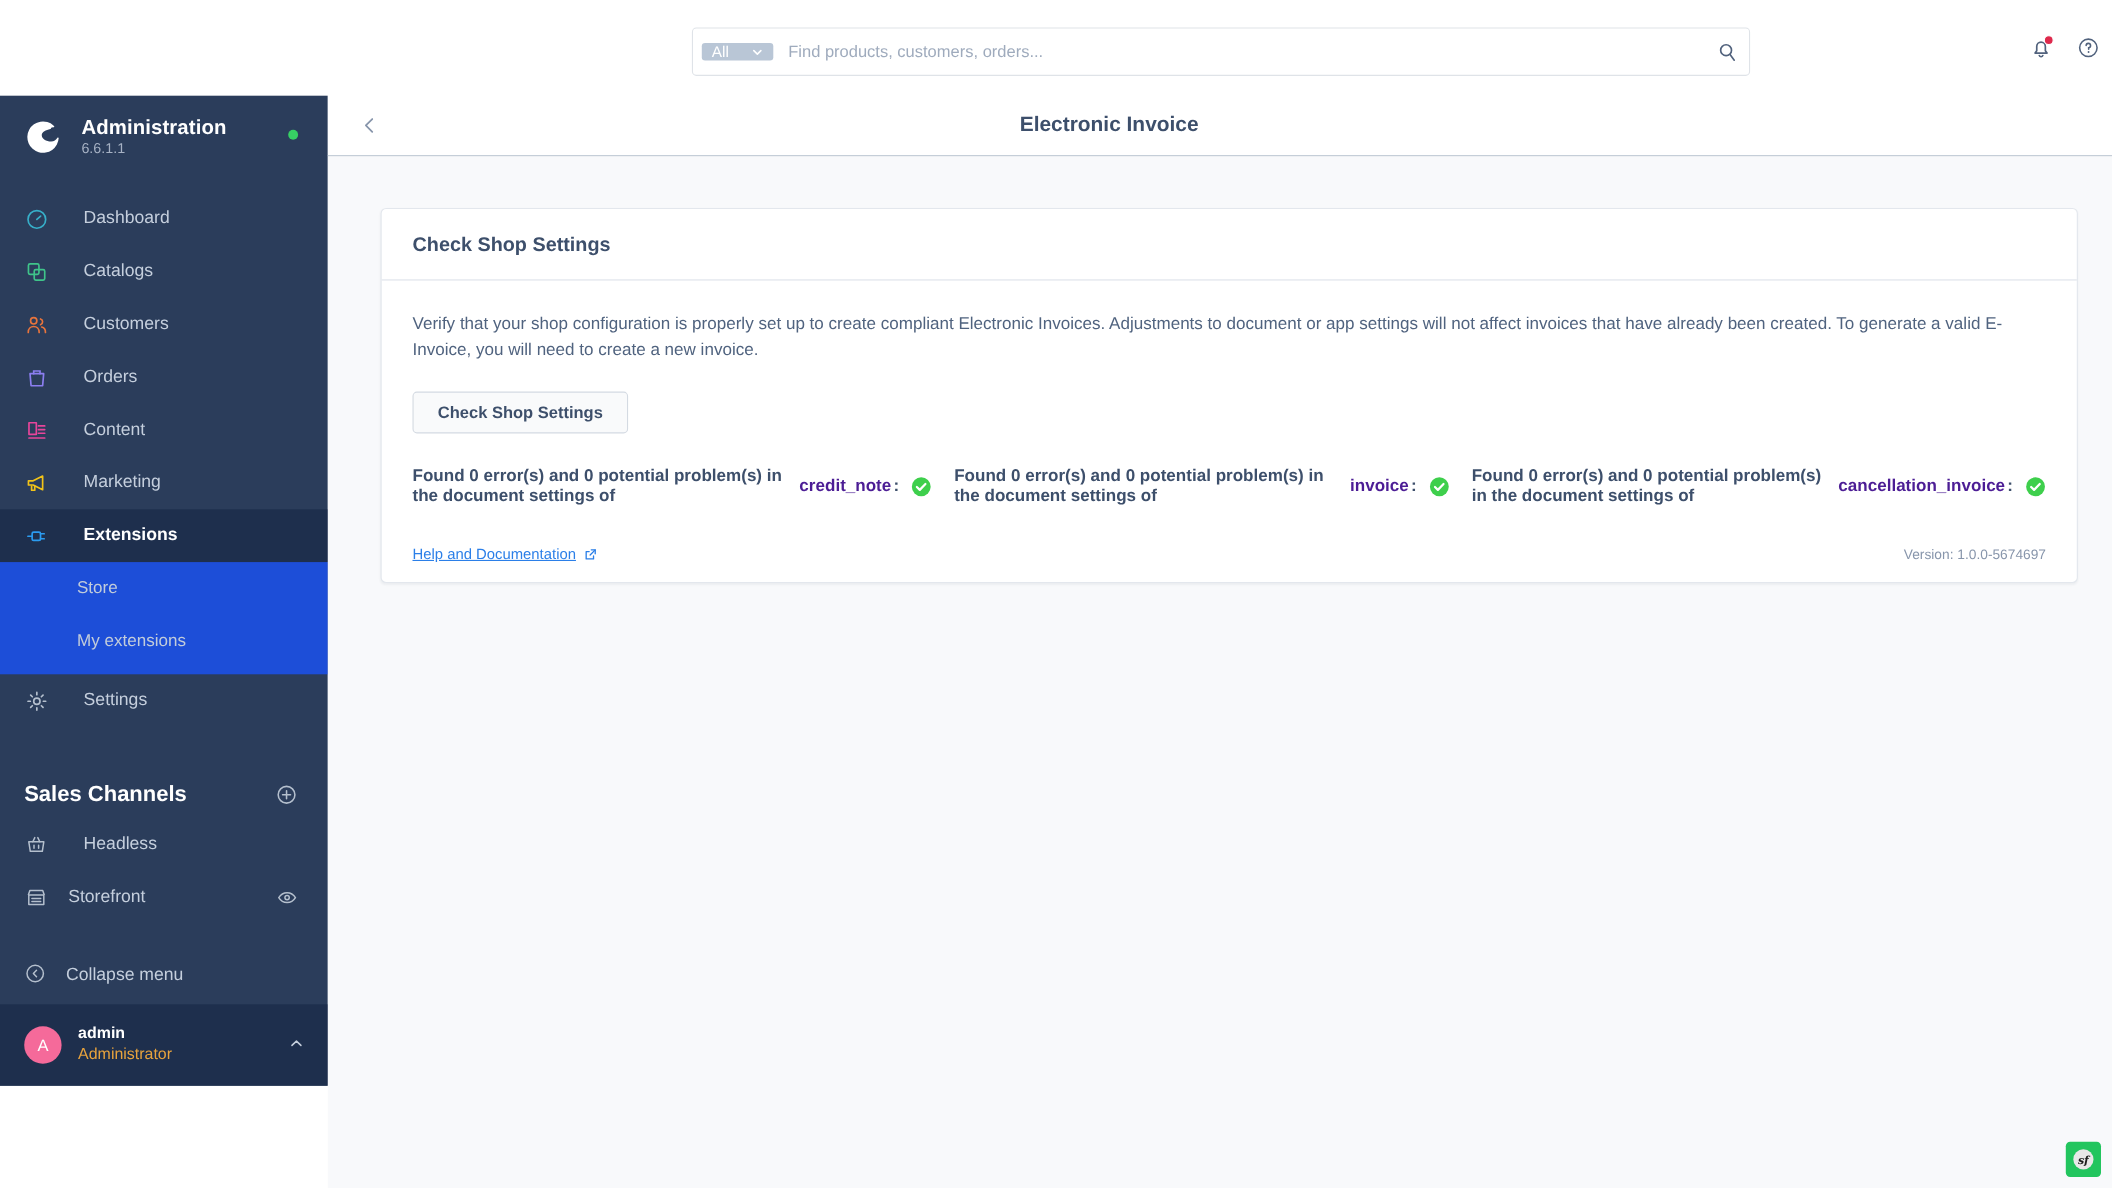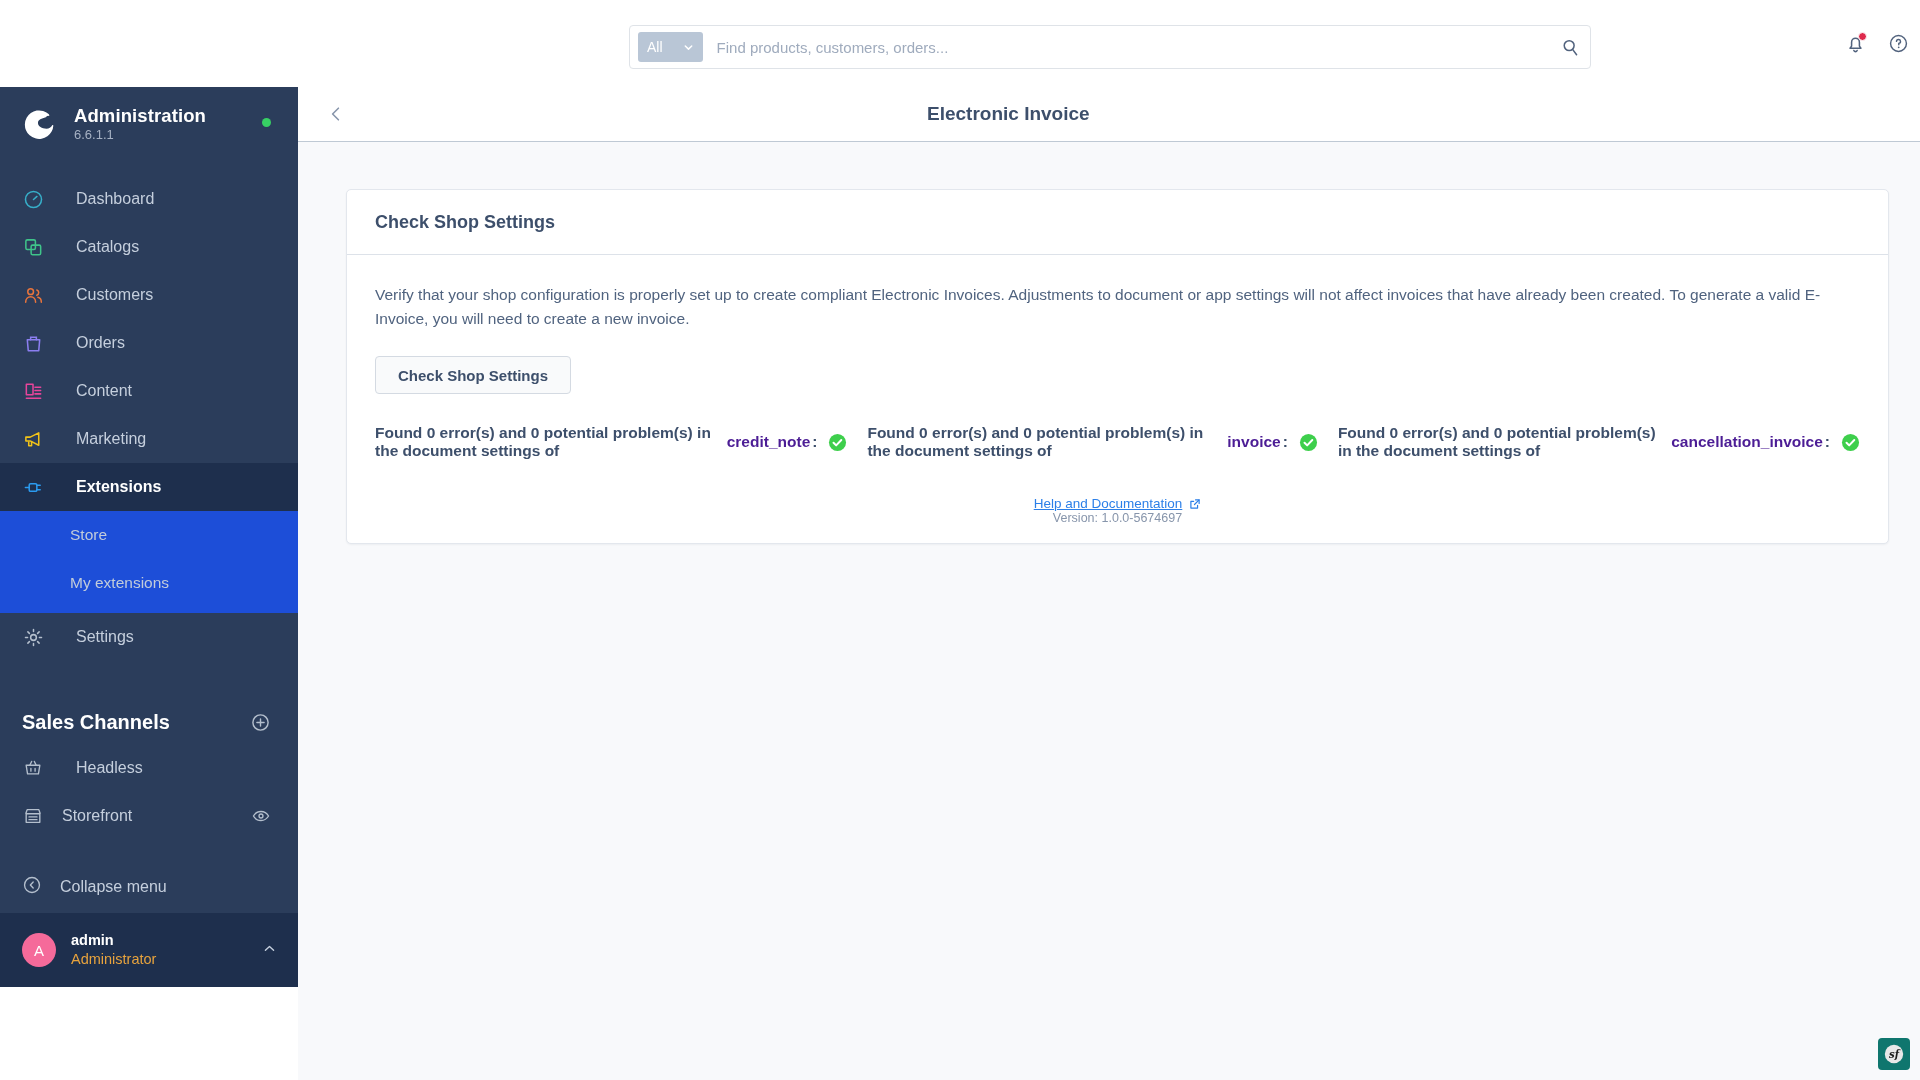--- a/index.html
+++ b/index.html
@@ -86,21 +86,21 @@
     flex: 0 0 87px;
   }
   .search-wrap {
     position: absolute; left: 331px; top: 25px;
     width: 962px; height: 44px;
     border: 1px solid #dfe3e8; border-radius: 4px;
     background: #ffffff;
     display: flex; align-items: center; padding: 0 10px 0 8px;
   }
   .search-scope {
-    height: 30px; min-width: 54px; border-radius: 3px;
+    height: 16px; min-width: 54px; border-radius: 3px;
     background: #b9c6d6; color: #ffffff;
     display: flex; align-items: center; justify-content: center; gap: 20px;
     font-size: 14px; padding: 0 9px; cursor: pointer;
   }
   .search-input {
     flex: 1 1 auto; border: 0; outline: none; background: transparent;
     font-size: 15px; color: #4a5c75; padding-left: 14px;
     font-family: "Liberation Sans", sans-serif;
   }
   .search-input::placeholder { color: #9fabbd; }
@@ -162,32 +162,31 @@
     font-size: 15.5px; font-weight: bold; color: #3d4f6b;
   }
   .result-row a {
     color: #4c1d95; cursor: pointer;
   }
   .check-ico { width: 19px; height: 19px; flex: 0 0 19px; display: flex; }
 
   .card-foot {
     display: flex; align-items: center; justify-content: space-between;
     padding: 14px 28px 18px 28px;
-    flex-direction: column;
   }
   .help-link {
     display: inline-flex; align-items: center; gap: 7px;
     font-size: 13.5px; color: #2b7fe8; text-decoration: underline; cursor: pointer;
   }
   .version { font-size: 12.5px; color: #8795ab; }
 
   .sf-badge {
     position: absolute; right: 10px; bottom: 10px;
     width: 32px; height: 32px; border-radius: 4px;
-    background: #0f766e;
+    background: #22c55e;
     display: flex; align-items: center; justify-content: center;
     cursor: pointer;
   }
 </style>
 </head>
 <body>
 
 <div class="app">
 
   <aside class="sidebar">

